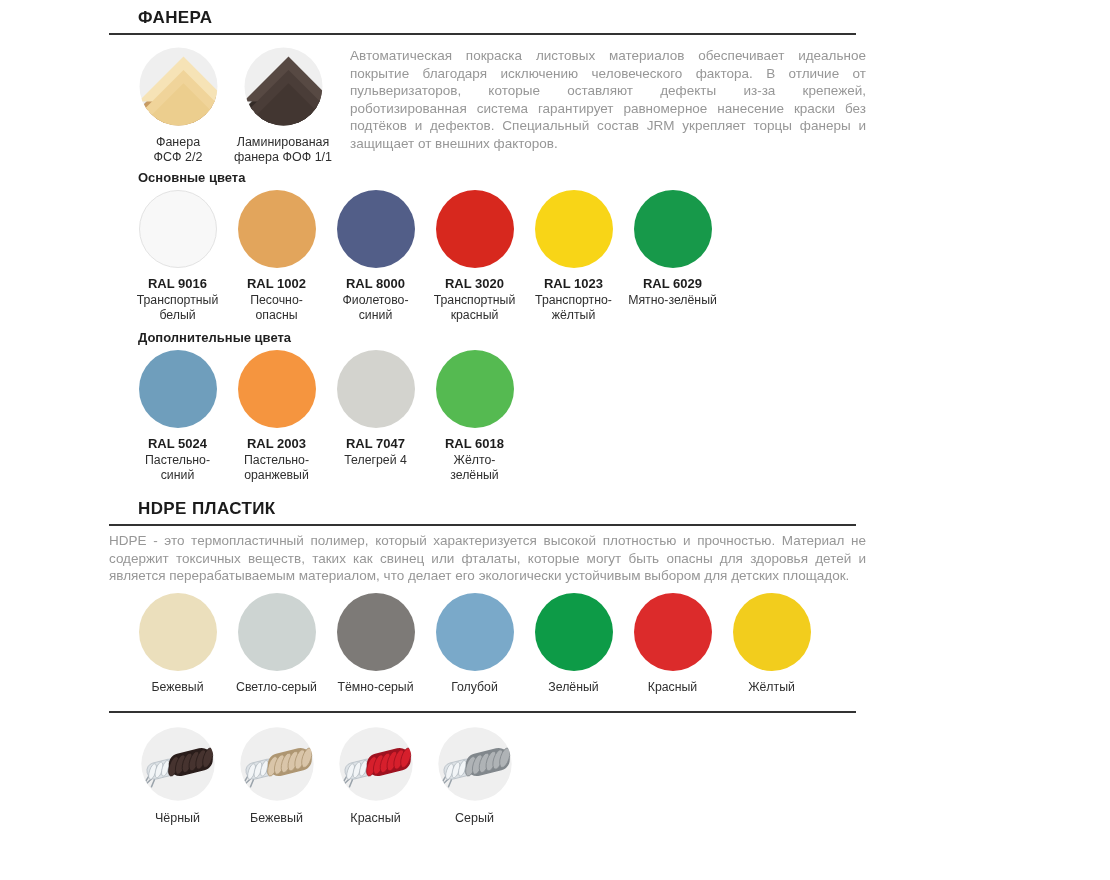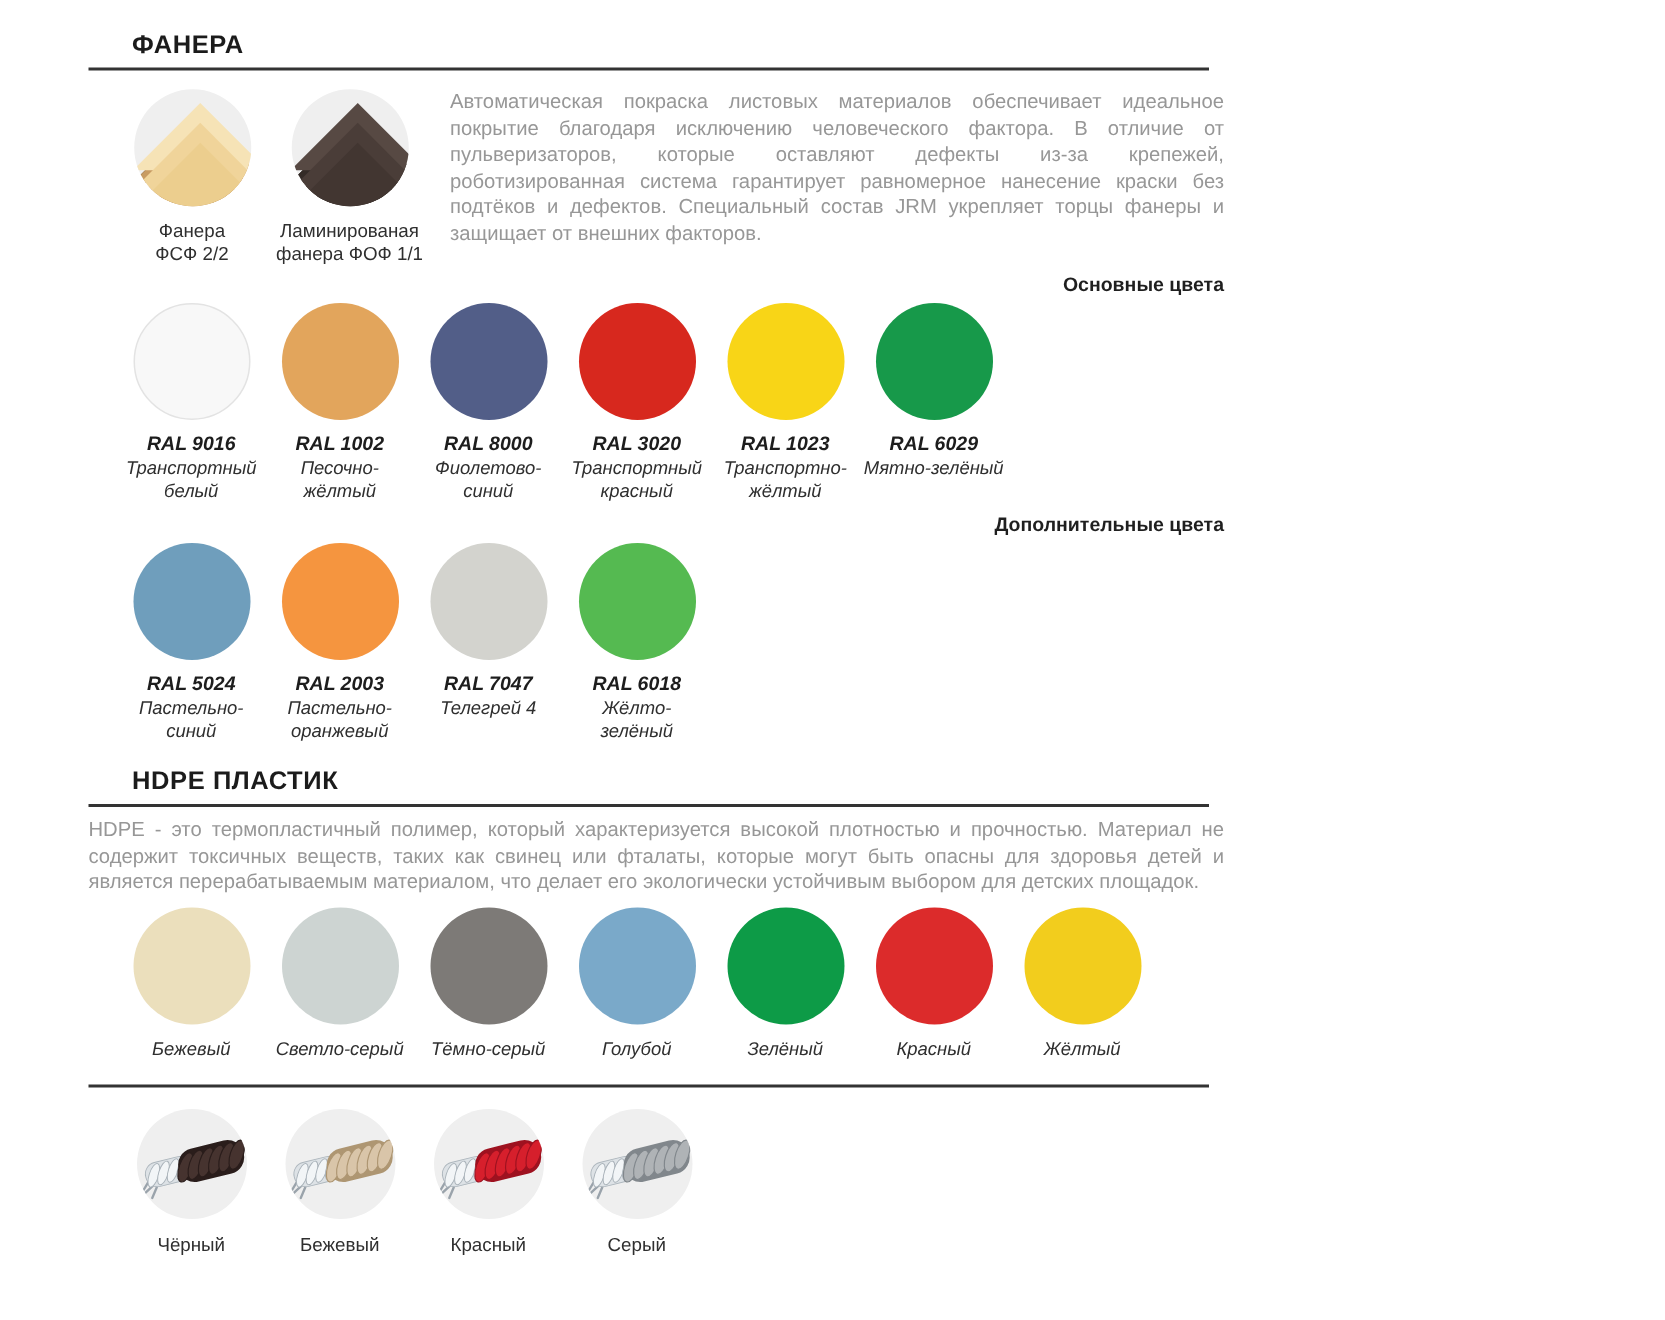--- a/index.html
+++ b/index.html
@@ -1,32 +1,32 @@
 <!DOCTYPE html>
 <html><head>
 <meta charset="utf-8">
 <style>
   html,body{margin:0;padding:0;background:#ffffff;}
   body{width:1110px;height:880px;overflow:hidden;font-family:"Liberation Sans",sans-serif;-webkit-font-smoothing:antialiased;}
-  .page{position:relative;width:757px;margin-left:59px;padding-top:20px;}
+  .page{position:relative;width:757px;margin-left:109px;padding-top:8px;}
   .sec-title{margin:0;padding-left:29px;font-size:17px;font-weight:bold;letter-spacing:.4px;color:#1b1b1b;line-height:20px;}
   .rule{height:2px;background:#333;margin-top:5px;width:747px;}
   .para{margin:0;font-size:13.5px;line-height:17.5px;text-align:justify;color:#979797;white-space:pre-line;}
   
   .ply-row{display:flex;margin-top:10px;}
   .ply-items{width:222px;padding-left:19px;display:flex;flex:none;}
   .ply-cell{width:100px;text-align:center;}
   .ply-cell + .ply-cell{width:110px;}
   .ply-cell svg{display:block;margin:0 auto;}
   .ply-label{margin-top:7px;font-size:12.5px;line-height:15px;color:#2f2f2f;white-space:pre-line;}
   .ply-para{flex:1;padding-top:2px;}
   
-  .subhead{margin-top:6px;padding-left:29px;font-size:13px;font-weight:bold;color:#1f1f1f;line-height:13px;text-align:right;}
+  .subhead{margin-top:6px;padding-left:29px;font-size:13px;font-weight:bold;color:#1f1f1f;line-height:13px;}
   
-  .swatch-row{display:flex;padding-left:19px;margin-top:6px;font-style:italic;}
+  .swatch-row{display:flex;padding-left:19px;margin-top:6px;}
   .swatch-cell{width:99px;text-align:center;flex:none;}
   .swatch-circle{width:78px;height:78px;border-radius:50%;margin:0 auto;box-sizing:border-box;}
   .swatch-circle.bordered{border:1px solid #e3e3e3;}
   .swatch-code{margin-top:8px;font-size:13px;font-weight:bold;color:#1d1d1d;line-height:16px;}
   .swatch-name{margin-top:1px;font-size:12.3px;line-height:15px;color:#2f2f2f;white-space:pre-line;}
   .hdpe-row{margin-top:8px;}
   .hdpe-row .swatch-name{margin-top:9px;}
   .gap-lg{margin-top:16px;}
   
   .rope-row{display:flex;margin-top:12px;}
@@ -94,21 +94,21 @@
         <div class="swatch-cell">
           <div class="swatch-circle bordered" style="background: rgb(248, 248, 248);"></div>
           <div class="swatch-code">RAL 9016</div>
           <div class="swatch-name">Транспортный
 белый</div>
         </div>
         <div class="swatch-cell">
           <div class="swatch-circle" style="background: rgb(226, 165, 92);"></div>
           <div class="swatch-code">RAL 1002</div>
           <div class="swatch-name">Песочно-
-жёлтый</div>
+опасны</div>
         </div>
         <div class="swatch-cell">
           <div class="swatch-circle" style="background: rgb(82, 94, 136);"></div>
           <div class="swatch-code">RAL 8000</div>
           <div class="swatch-name">Фиолетово-
 синий</div>
         </div>
         <div class="swatch-cell">
           <div class="swatch-circle" style="background: rgb(215, 40, 30);"></div>
           <div class="swatch-code">RAL 3020</div>

